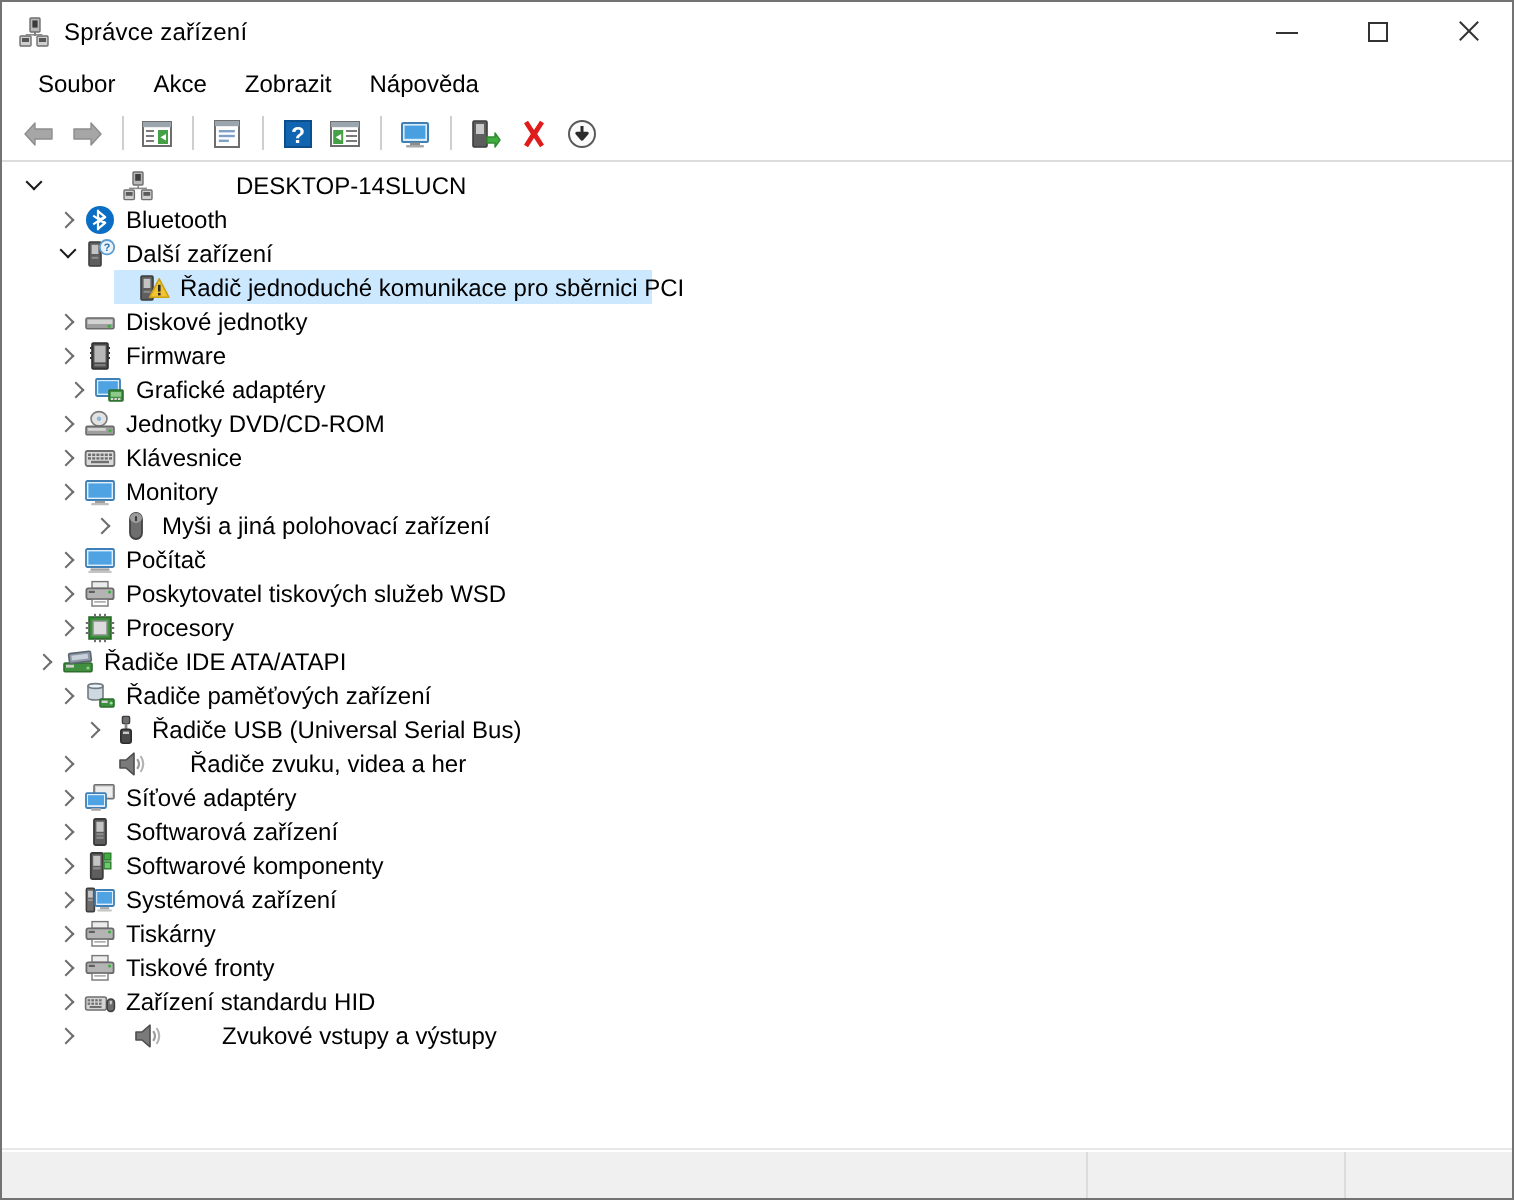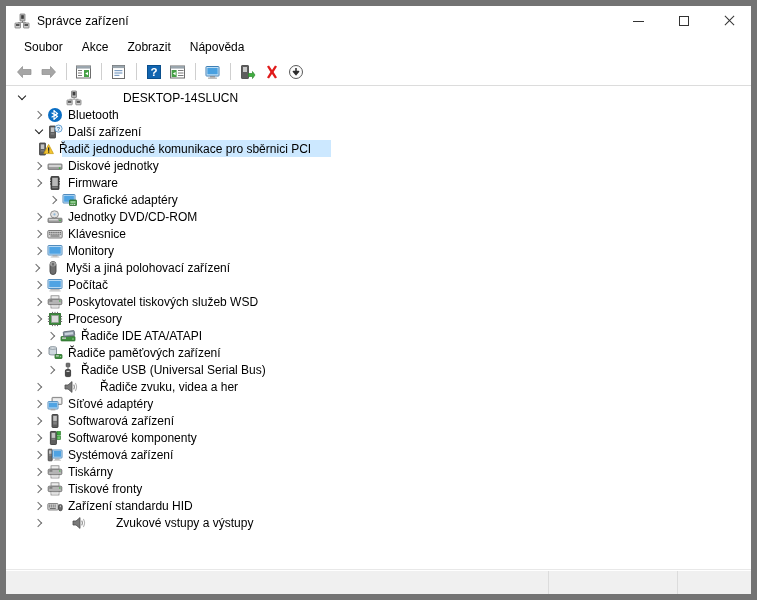--- a/index.html
+++ b/index.html
@@ -13,21 +13,21 @@
     overflow: hidden;
     font-family: "Liberation Sans", sans-serif;
     -webkit-font-smoothing: antialiased;
   }
   .window {
     position: absolute;
     left: 0; top: 0;
     width: 757px;
     height: 600px;
     box-sizing: border-box;
-    border: 6px solid #737373;
+    border: 1px solid #737373;
     background: #ffffff;
     display: flex;
     flex-direction: column;
   }
 
   
   .titlebar {
     height: 30px;
     flex: 0 0 30px;
     background: #ffffff;
@@ -406,21 +406,21 @@
           <rect x="2.5" y="2" width="6" height="12" rx="0.6" fill="#5e5e5e" stroke="#3d3d3d" stroke-width="0.8"></rect>
           <rect x="3.8" y="3.4" width="3.4" height="4.6" fill="#c4c4c4"></rect>
           <rect x="3.8" y="9.4" width="3.4" height="1" fill="#8d8d8d"></rect>
           <circle cx="11.5" cy="4.6" r="3.6" fill="#e9f3fb" stroke="#5b9bd0" stroke-width="0.9"></circle>
           <text x="11.5" y="6.6" font-family="Liberation Sans, sans-serif" font-size="5.4" font-weight="bold" fill="#2a6fa8" text-anchor="middle">?</text>
         </svg>
       </div>
       <div class="row-label">Další zařízení</div>
     </div>
 
-    <div class="row selected" style="padding-left:32px;">
+    <div class="row selected" style="padding-left:68px;">
       <div class="sel-bg" style="left:56px; width:269px;"></div>
       <div class="row-icon">
         <svg width="16" height="16" viewBox="0 0 16 16">
           <rect x="1.5" y="2" width="6" height="12" rx="0.6" fill="#5e5e5e" stroke="#3d3d3d" stroke-width="0.8"></rect>
           <rect x="2.8" y="3.4" width="3.4" height="4.6" fill="#c4c4c4"></rect>
           <rect x="2.8" y="9.4" width="3.4" height="1" fill="#8d8d8d"></rect>
           <path d="M10.6 3.4 L15.4 12.6 L5.8 12.6 Z" fill="#f4c430" stroke="#caa017" stroke-width="0.8" stroke-linejoin="round"></path>
           <rect x="10" y="6.4" width="1.3" height="3.4" fill="#2a2a2a"></rect>
           <rect x="10" y="10.4" width="1.3" height="1.3" fill="#2a2a2a"></rect>
         </svg>
@@ -455,21 +455,21 @@
           <rect x="3" y="6" width="1.2" height="1" fill="#3a3a3a"></rect>
           <rect x="3" y="8.5" width="1.2" height="1" fill="#3a3a3a"></rect>
           <rect x="11.8" y="3.5" width="1.2" height="1" fill="#3a3a3a"></rect>
           <rect x="11.8" y="6" width="1.2" height="1" fill="#3a3a3a"></rect>
           <rect x="11.8" y="8.5" width="1.2" height="1" fill="#3a3a3a"></rect>
         </svg>
       </div>
       <div class="row-label">Firmware</div>
     </div>
 
-    <div class="row" style="padding-left:40px;">
+    <div class="row" style="padding-left:30px;">
       <div class="chev chev-collapsed">
           <div class="chev-arrow"></div>
         </div>
       <div class="row-icon">
         <svg width="16" height="16" viewBox="0 0 16 16">
           <rect x="1" y="2.5" width="12" height="8.5" rx="0.6" fill="#d7ecfa" stroke="#3f7fb5" stroke-width="0.9"></rect>
           <rect x="2.1" y="3.6" width="9.8" height="6.2" fill="#4fa3e3"></rect>
           <rect x="7.5" y="8" width="7" height="5.5" rx="0.5" fill="#3f8f3f" stroke="#2c6d2c" stroke-width="0.8"></rect>
           <rect x="8.4" y="9" width="5.2" height="2.4" fill="#8cc98c"></rect>
           <rect x="8.4" y="12" width="1.2" height="1" fill="#d7d7d7"></rect>
@@ -531,21 +531,21 @@
         <svg width="16" height="16" viewBox="0 0 16 16">
           <rect x="1" y="2.5" width="14" height="9.5" rx="0.7" fill="#dfeffb" stroke="#3f7fb5" stroke-width="0.9"></rect>
           <rect x="2.2" y="3.7" width="11.6" height="7.1" fill="#4fa3e3"></rect>
           <rect x="5.5" y="12.4" width="5" height="1.1" fill="#9d9d9d"></rect>
           <rect x="3.6" y="13.5" width="8.8" height="1.1" rx="0.4" fill="#bdbdbd"></rect>
         </svg>
       </div>
       <div class="row-label">Monitory</div>
     </div>
 
-    <div class="row" style="padding-left:23px;">
+    <div class="row" style="padding-left:23px;margin-left:20px;">
       <div class="chev chev-collapsed">
           <div class="chev-arrow"></div>
         </div>
       <div class="row-icon">
         <svg width="16" height="16" viewBox="0 0 16 16">
           <rect x="5" y="1.5" width="6" height="13" rx="3" fill="#6e6e6e" stroke="#424242" stroke-width="0.9"></rect>
           <rect x="5" y="1.5" width="6" height="5" rx="3" fill="#9d9d9d"></rect>
           <rect x="7.5" y="3" width="1" height="2.6" rx="0.5" fill="#3a3a3a"></rect>
         </svg>
       </div>
@@ -604,21 +604,21 @@
               <rect x="0.9" y="10" width="1.7" height="1"></rect>
             <rect x="13.4" y="5" width="1.7" height="1"></rect>
               <rect x="13.4" y="7.5" width="1.7" height="1"></rect>
               <rect x="13.4" y="10" width="1.7" height="1"></rect>
           </g>
         </svg>
       </div>
       <div class="row-label">Procesory</div>
     </div>
 
-    <div class="row" style="padding-left:38px;">
+    <div class="row" style="padding-left:14px;">
       <div class="chev chev-collapsed">
           <div class="chev-arrow"></div>
         </div>
       <div class="row-icon">
         <svg width="16" height="16" viewBox="0 0 16 16">
           <rect x="1" y="8.5" width="14" height="4.4" rx="0.6" fill="#3f8f3f" stroke="#2c6d2c" stroke-width="0.8"></rect>
           <rect x="2" y="9.4" width="4" height="1.4" fill="#cfcfcf"></rect>
           <rect x="3.5" y="3.2" width="11" height="5" rx="0.6" fill="#8d99a6" stroke="#5b6670" stroke-width="0.8" transform="rotate(-7 9 5.7)"></rect>
           <rect x="4.8" y="4.4" width="8.2" height="2.4" fill="#c9d2da" transform="rotate(-7 9 5.7)"></rect>
           <circle cx="13" cy="11" r="0.8" fill="#8dd38d"></circle>

